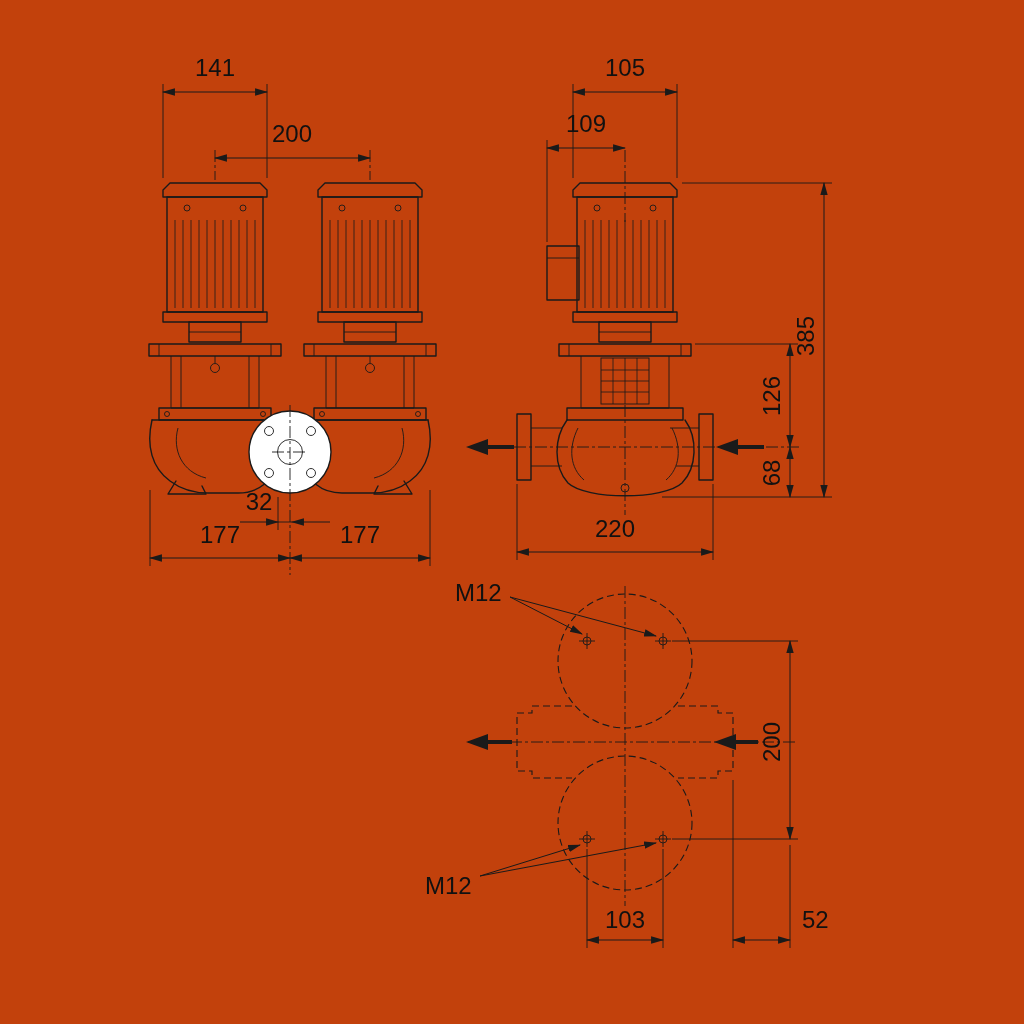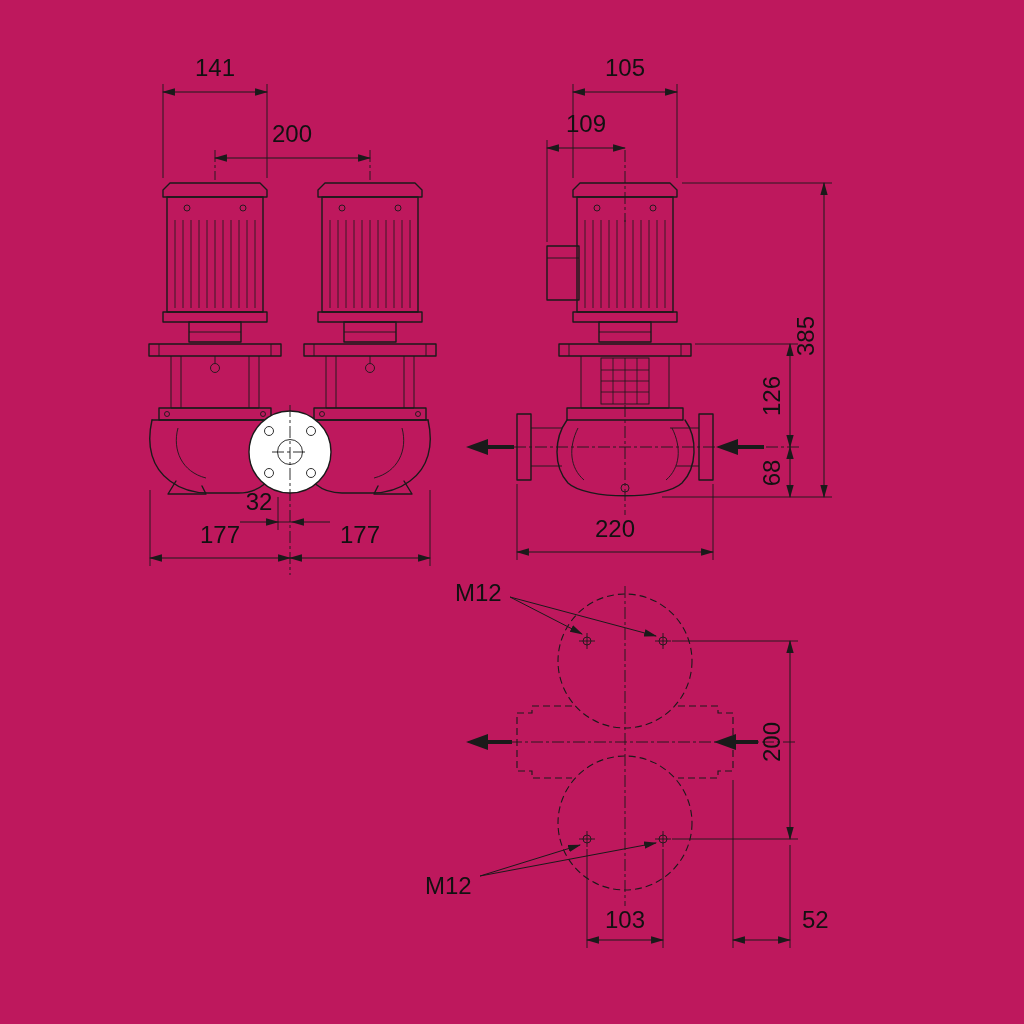--- a/index.html
+++ b/index.html
@@ -1,16 +1,16 @@
 <!DOCTYPE html>
 <html><head>
 <meta charset="utf-8">
 <style>
   html,body{margin:0;padding:0;background:#ffffff;}
-  .stage{position:relative;width:1024px;height:1024px;background:#be185d;overflow:hidden;}
+  .stage{position:relative;width:1024px;height:1024px;background:#c2410c;overflow:hidden;}
   svg{position:absolute;left:0;top:0;}
   .outline{fill:none;stroke:#1a1a1a;stroke-width:1.4;stroke-linejoin:round;stroke-linecap:round;}
   .thin{fill:none;stroke:#1a1a1a;stroke-width:0.9;}
   .fin{fill:none;stroke:#1a1a1a;stroke-width:0.8;}
   .dim{fill:none;stroke:#1a1a1a;stroke-width:1;}
   .ext{fill:none;stroke:#1a1a1a;stroke-width:0.9;}
   .cl{fill:none;stroke:#1a1a1a;stroke-width:0.9;stroke-dasharray:12 3 3 3;}
   .phantom{fill:none;stroke:#1a1a1a;stroke-width:1.1;stroke-dasharray:7 4;}
   .whitefill{fill:#ffffff;stroke:#1a1a1a;stroke-width:1.4;}
   .solid{fill:#1a1a1a;stroke:none;}

